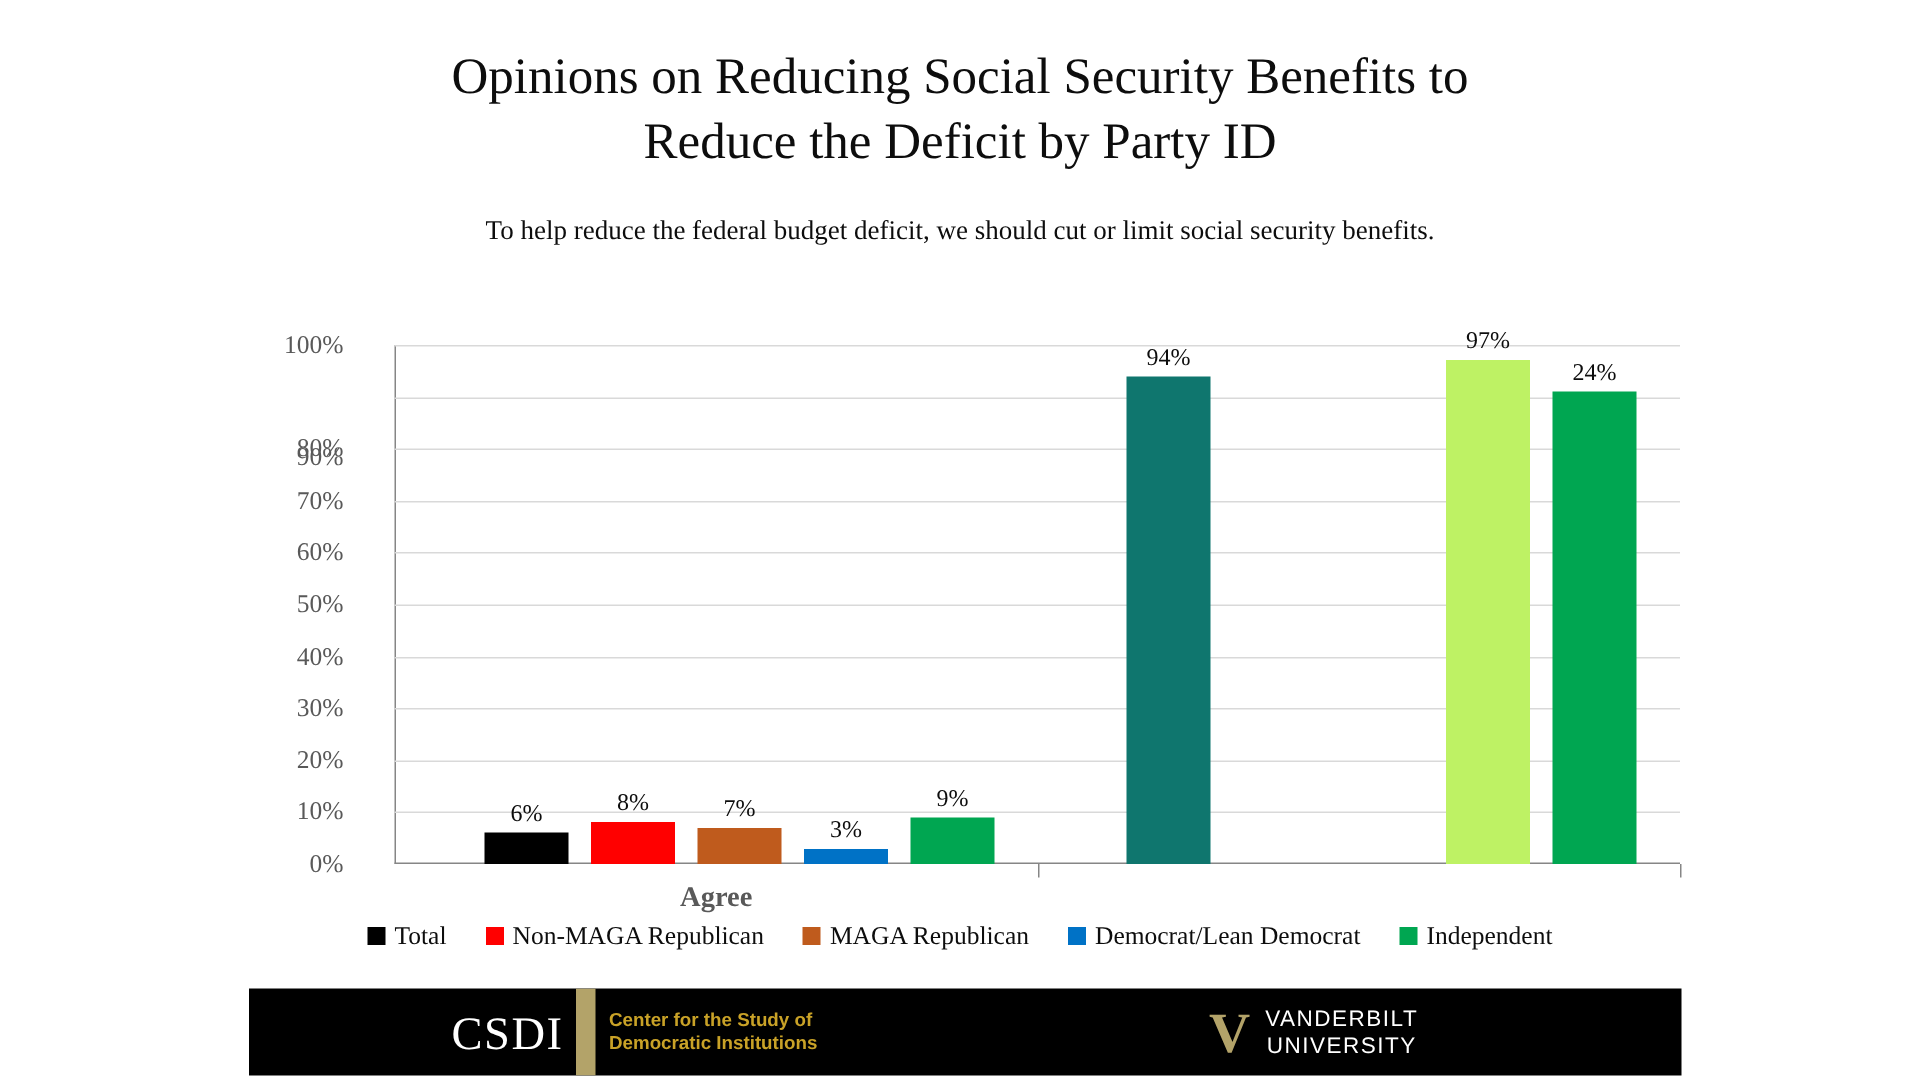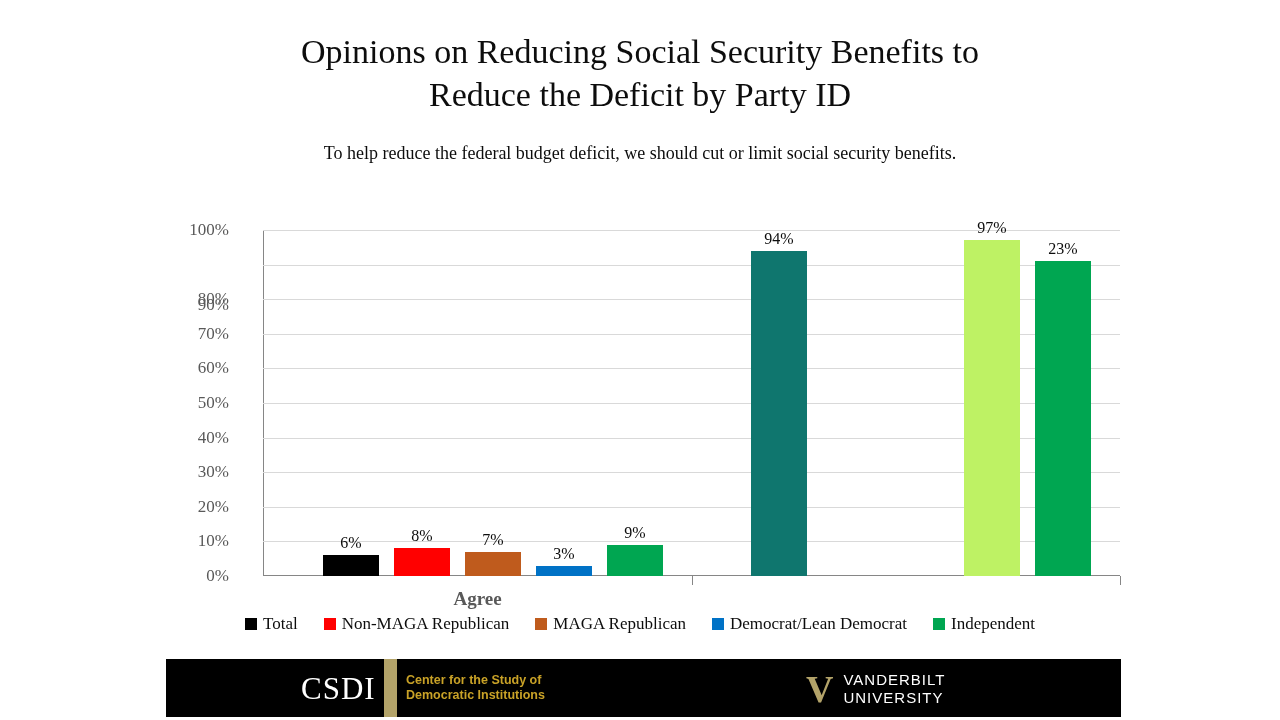--- a/index.html
+++ b/index.html
@@ -222,20 +222,21 @@
     color: #b3a369;
     font-weight: bold;
   }
   .vu-text {
     font-family: "Liberation Sans", sans-serif;
     font-size: 15px;
     line-height: 18px;
     color: #ffffff;
     letter-spacing: 1px;
     white-space: pre-line;
+    text-align: center;
   }
 </style>
 </head>
 <body>
 
 <div class="title">Opinions on Reducing Social Security Benefits to
 Reduce the Deficit by Party ID</div>
 <div class="subtitle">To help reduce the federal budget deficit, we should cut or limit social security benefits.</div>
 
 <div class="plot-wrap">
@@ -285,21 +286,21 @@
       <div class="bar" style="left: 344px; width: 56px; height: 31.14px; background: rgb(0, 166, 81);">
         <span class="bar-value">9%</span>
       </div>
       <div class="bar" style="left: 488px; width: 56px; height: 325.24px; background: #0f766e;">
         <span class="bar-value">94%</span>
       </div>
       <div class="bar" style="left: 701px; width: 56px; height: 335.62px; background: #bef264;">
         <span class="bar-value">97%</span>
       </div>
       <div class="bar" style="left: 772px; width: 56px; height: 314.86px; background: rgb(0, 166, 81);">
-        <span class="bar-value">23%</span>
+        <span class="bar-value">24%</span>
       </div>
     </div>
 
   <div class="cat-label" id="cat-0" style="left:263px;width:429px;">Agree</div>
   <div class="group-sep" style="left:692px;"></div>
   <div class="group-sep" style="left:1120px;"></div>
 </div>
 
 <div class="legend" id="legend">
     <div class="legend-item">

